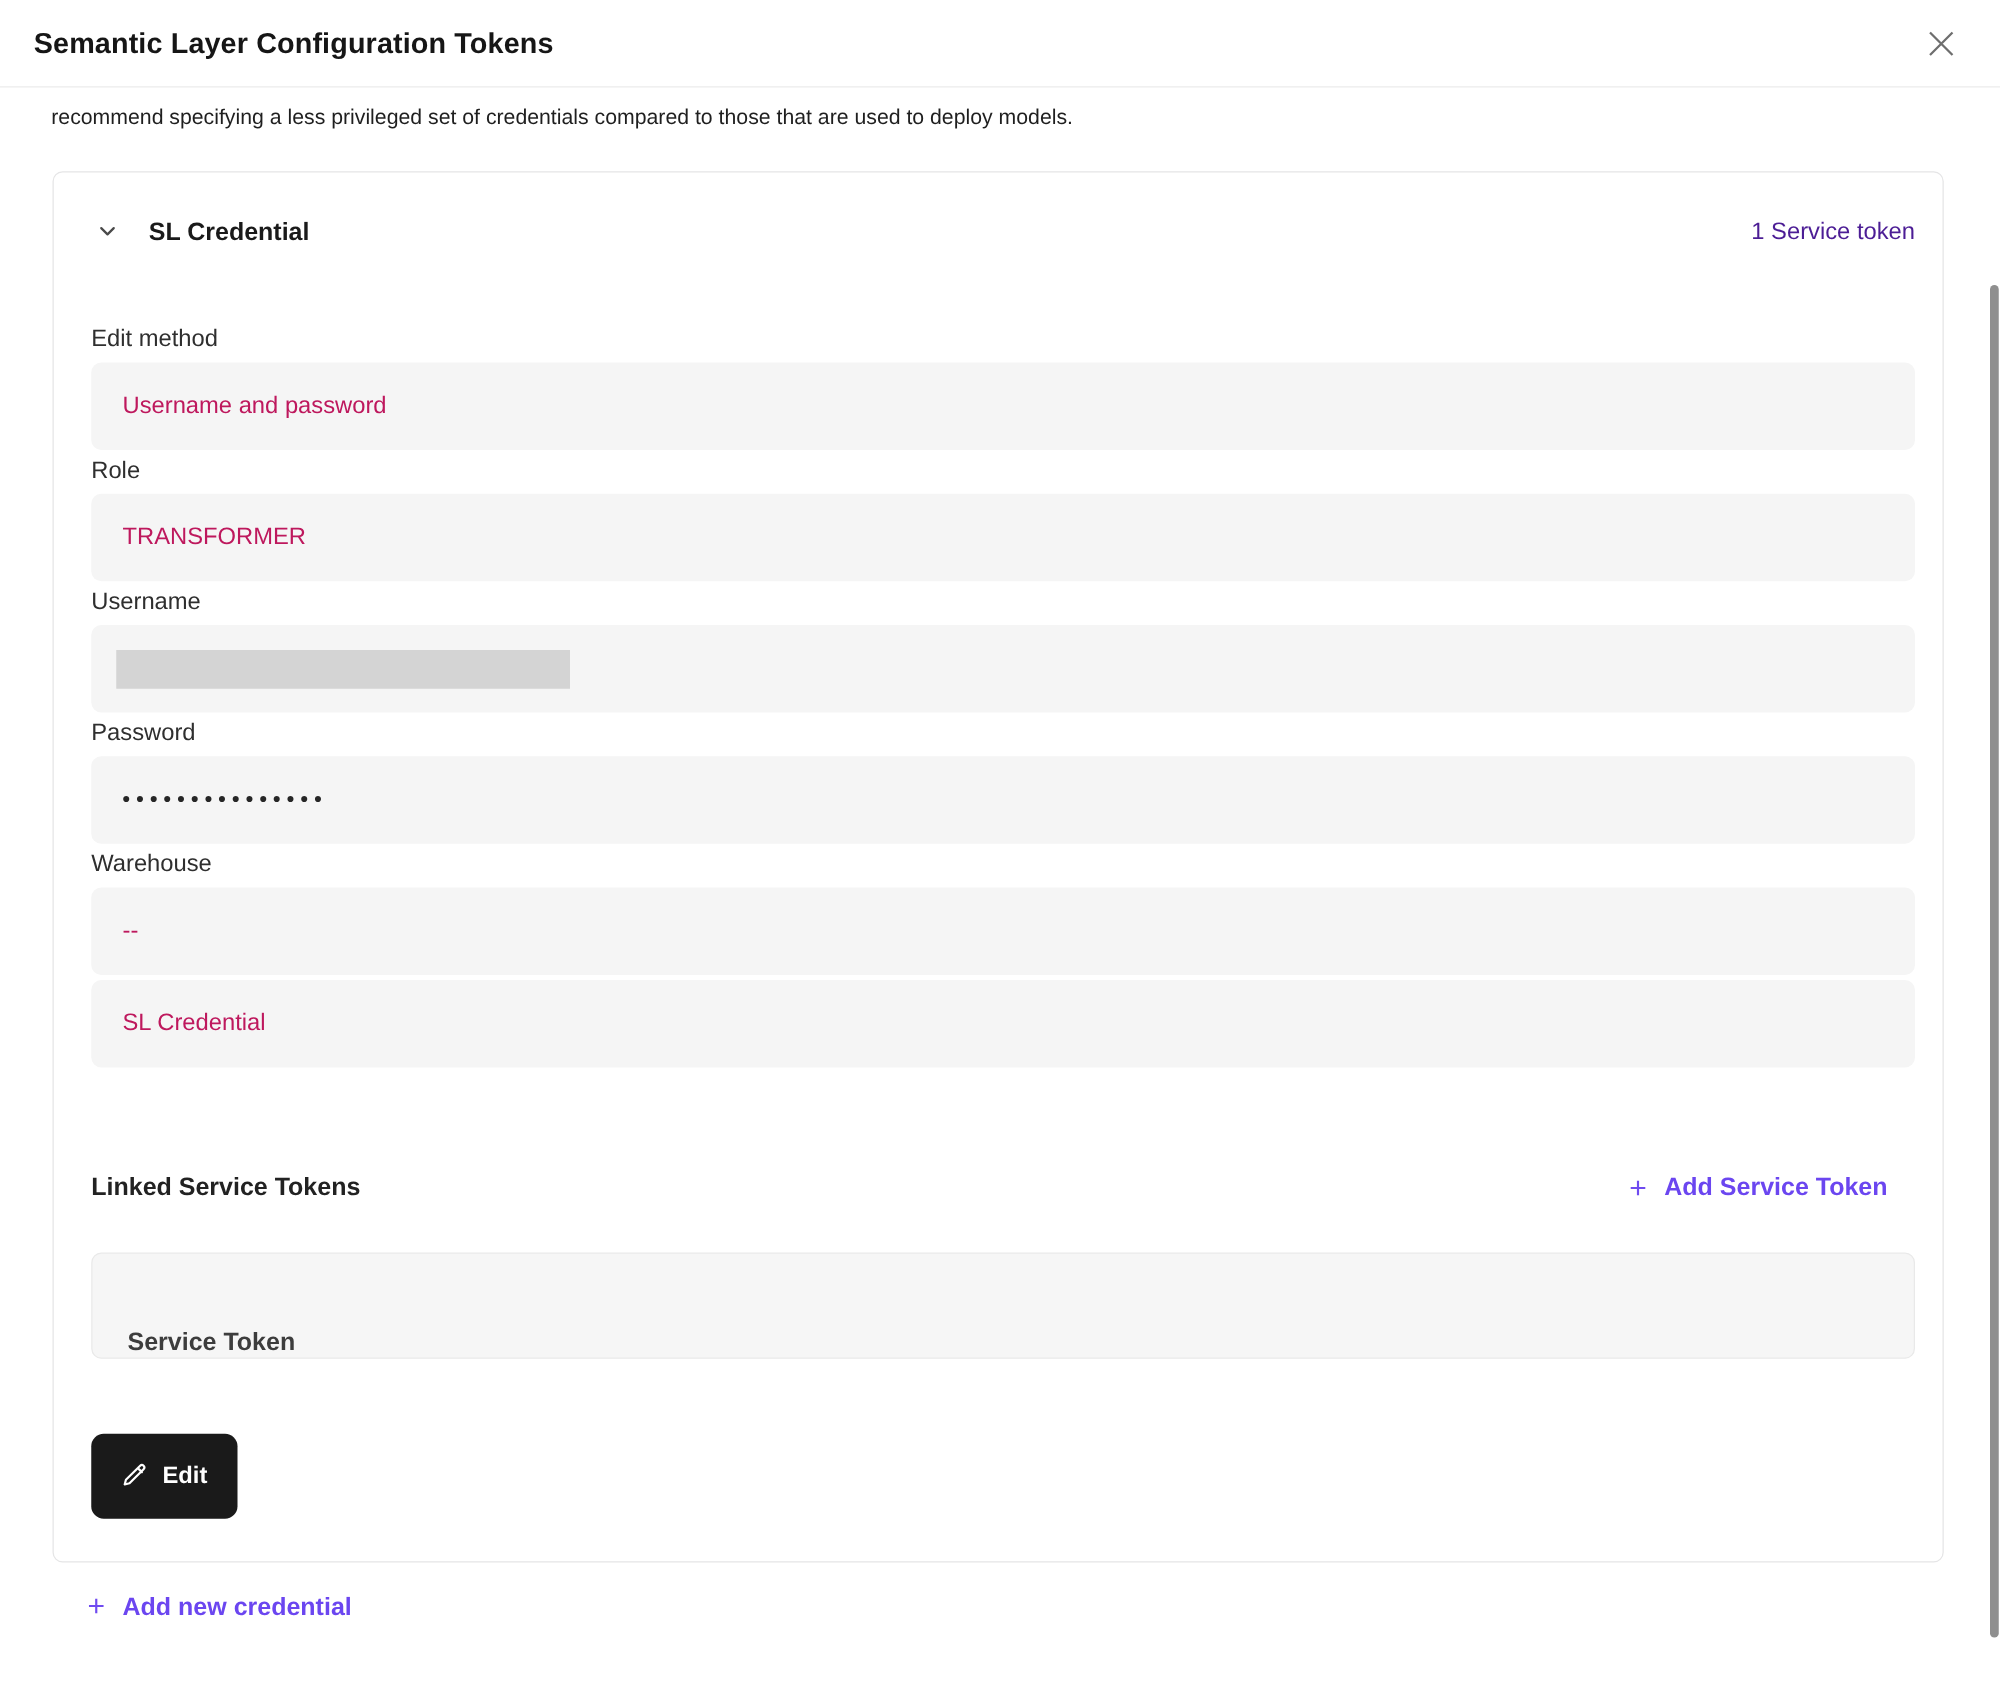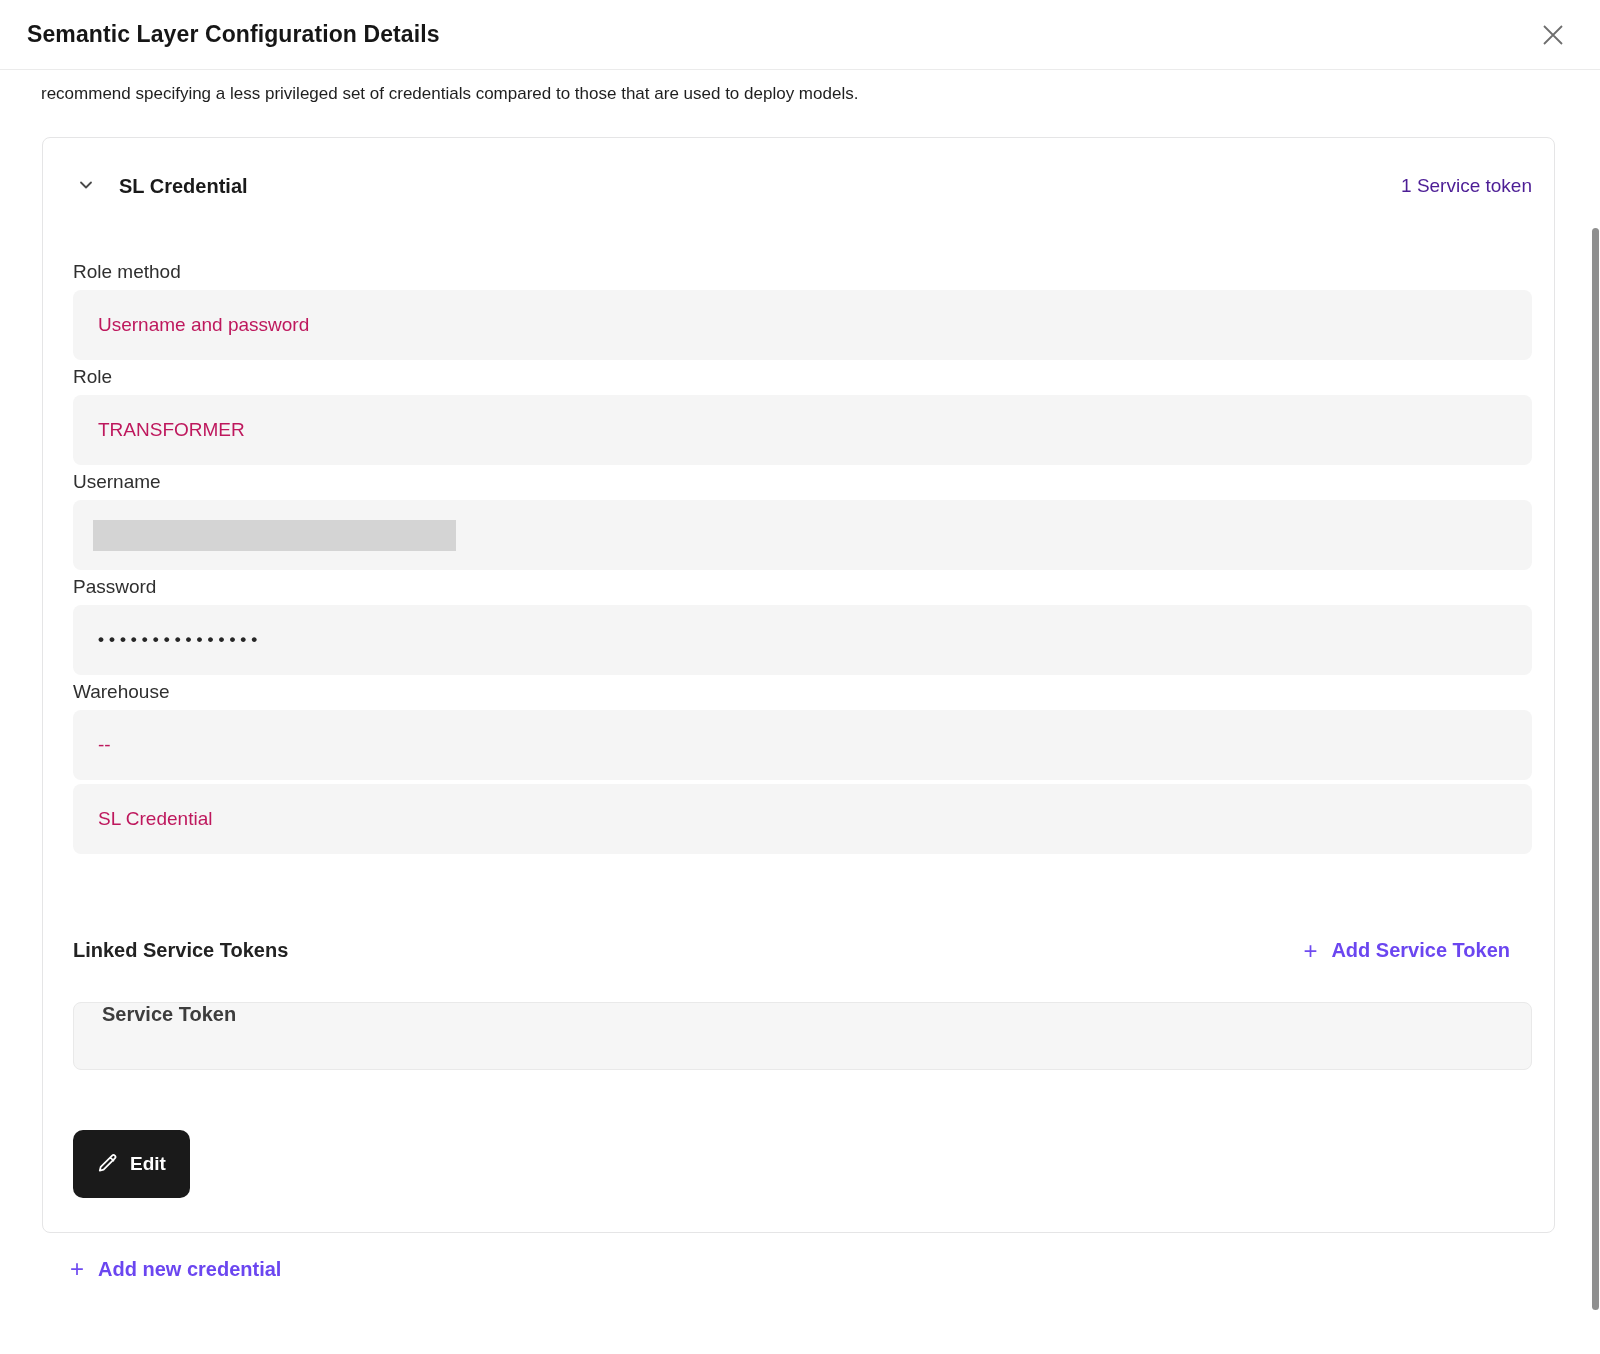--- a/index.html
+++ b/index.html
@@ -32,40 +32,40 @@
   .password-dots { font-size:17px; letter-spacing:5px; color:#262626; font-weight:bold; }
   .redacted-bar { width:363px; height:31px; background:#d4d4d4; margin-left:-5px; }
 
   .tokens-row { margin-top:83px; display:flex; align-items:center; height:27px; }
   .tokens-heading { font-size:20px; font-weight:bold; color:#222; }
   .add-link { margin-left:auto; padding-right:22px; background:none; border:none; cursor:pointer;
     display:flex; align-items:center; font-family:inherit; }
   .plus-glyph { font-size:24px; font-weight:400; color:#6f4bf0; margin-right:14px; line-height:24px; }
   .link-text { font-size:20px; font-weight:600; color:#6b46f0; }
 
-  .token-box { margin-top:38px; height:68px; background:#f6f6f6; border:1px solid #e9e9e9;
-    border-radius:8px; display:flex; align-items:flex-start; padding:0 28px; }
+  .token-box { margin-top:38px; height:85px; background:#f6f6f6; border:1px solid #e9e9e9;
+    border-radius:8px; display:flex; align-items:flex-end; padding:0 28px; }
   .token-name { font-size:20px; font-weight:bold; color:#3d3d3d; }
 
   .edit-btn { margin-top:60px; height:68px; background:#1a1a1a; color:#fff; border:none;
     border-radius:10px; display:flex; align-items:center; padding:0 24px; cursor:pointer;
     font-family:inherit; }
   .edit-label { font-size:19px; font-weight:bold; margin-left:11px; color:#fff; }
 
   .footer-link { margin:22px 0 0 70px; background:none; border:none; cursor:pointer;
     display:flex; align-items:center; height:28px; font-family:inherit; }
 
   .scrollbar-thumb { position:absolute; top:228px; left:1592px; width:7px; height:1082px;
     background:#8f8f8f; border-radius:4px; }
 </style>
 </head>
 <body>
 
 <div class="modal-header">
-  <div class="modal-title">Semantic Layer Configuration Details</div>
+  <div class="modal-title">Semantic Layer Configuration Tokens</div>
   <button class="close-btn">
     <span>
       <svg width="28" height="28" viewBox="0 0 28 28">
           <path d="M5 5 L23 23 M23 5 L5 23" stroke="#6e6e6e" stroke-width="1.8" fill="none"></path>
         </svg>
     </span>
   </button>
 </div>
 
 <div class="description">recommend specifying a less privileged set of credentials compared to those that are used to deploy models.</div>
@@ -78,21 +78,21 @@
         <svg width="20" height="20" viewBox="0 0 20 20">
             <polyline points="5,7.5 10,12.5 15,7.5" stroke="#4a4a4a" stroke-width="1.8" fill="none" stroke-linecap="round" stroke-linejoin="round"></polyline>
           </svg>
       </span>
     </button>
     <div class="cred-title">SL Credential</div>
     <div class="token-count">1 Service token</div>
   </div>
 
   <div class="field first">
-    <div class="field-label">Role method</div>
+    <div class="field-label">Edit method</div>
     <div class="field-box">
       <span class="field-value">Username and password</span>
     </div>
   </div>
 
   <div class="field">
     <div class="field-label">Role</div>
     <div class="field-box">
       <span class="field-value">TRANSFORMER</span>
     </div>

